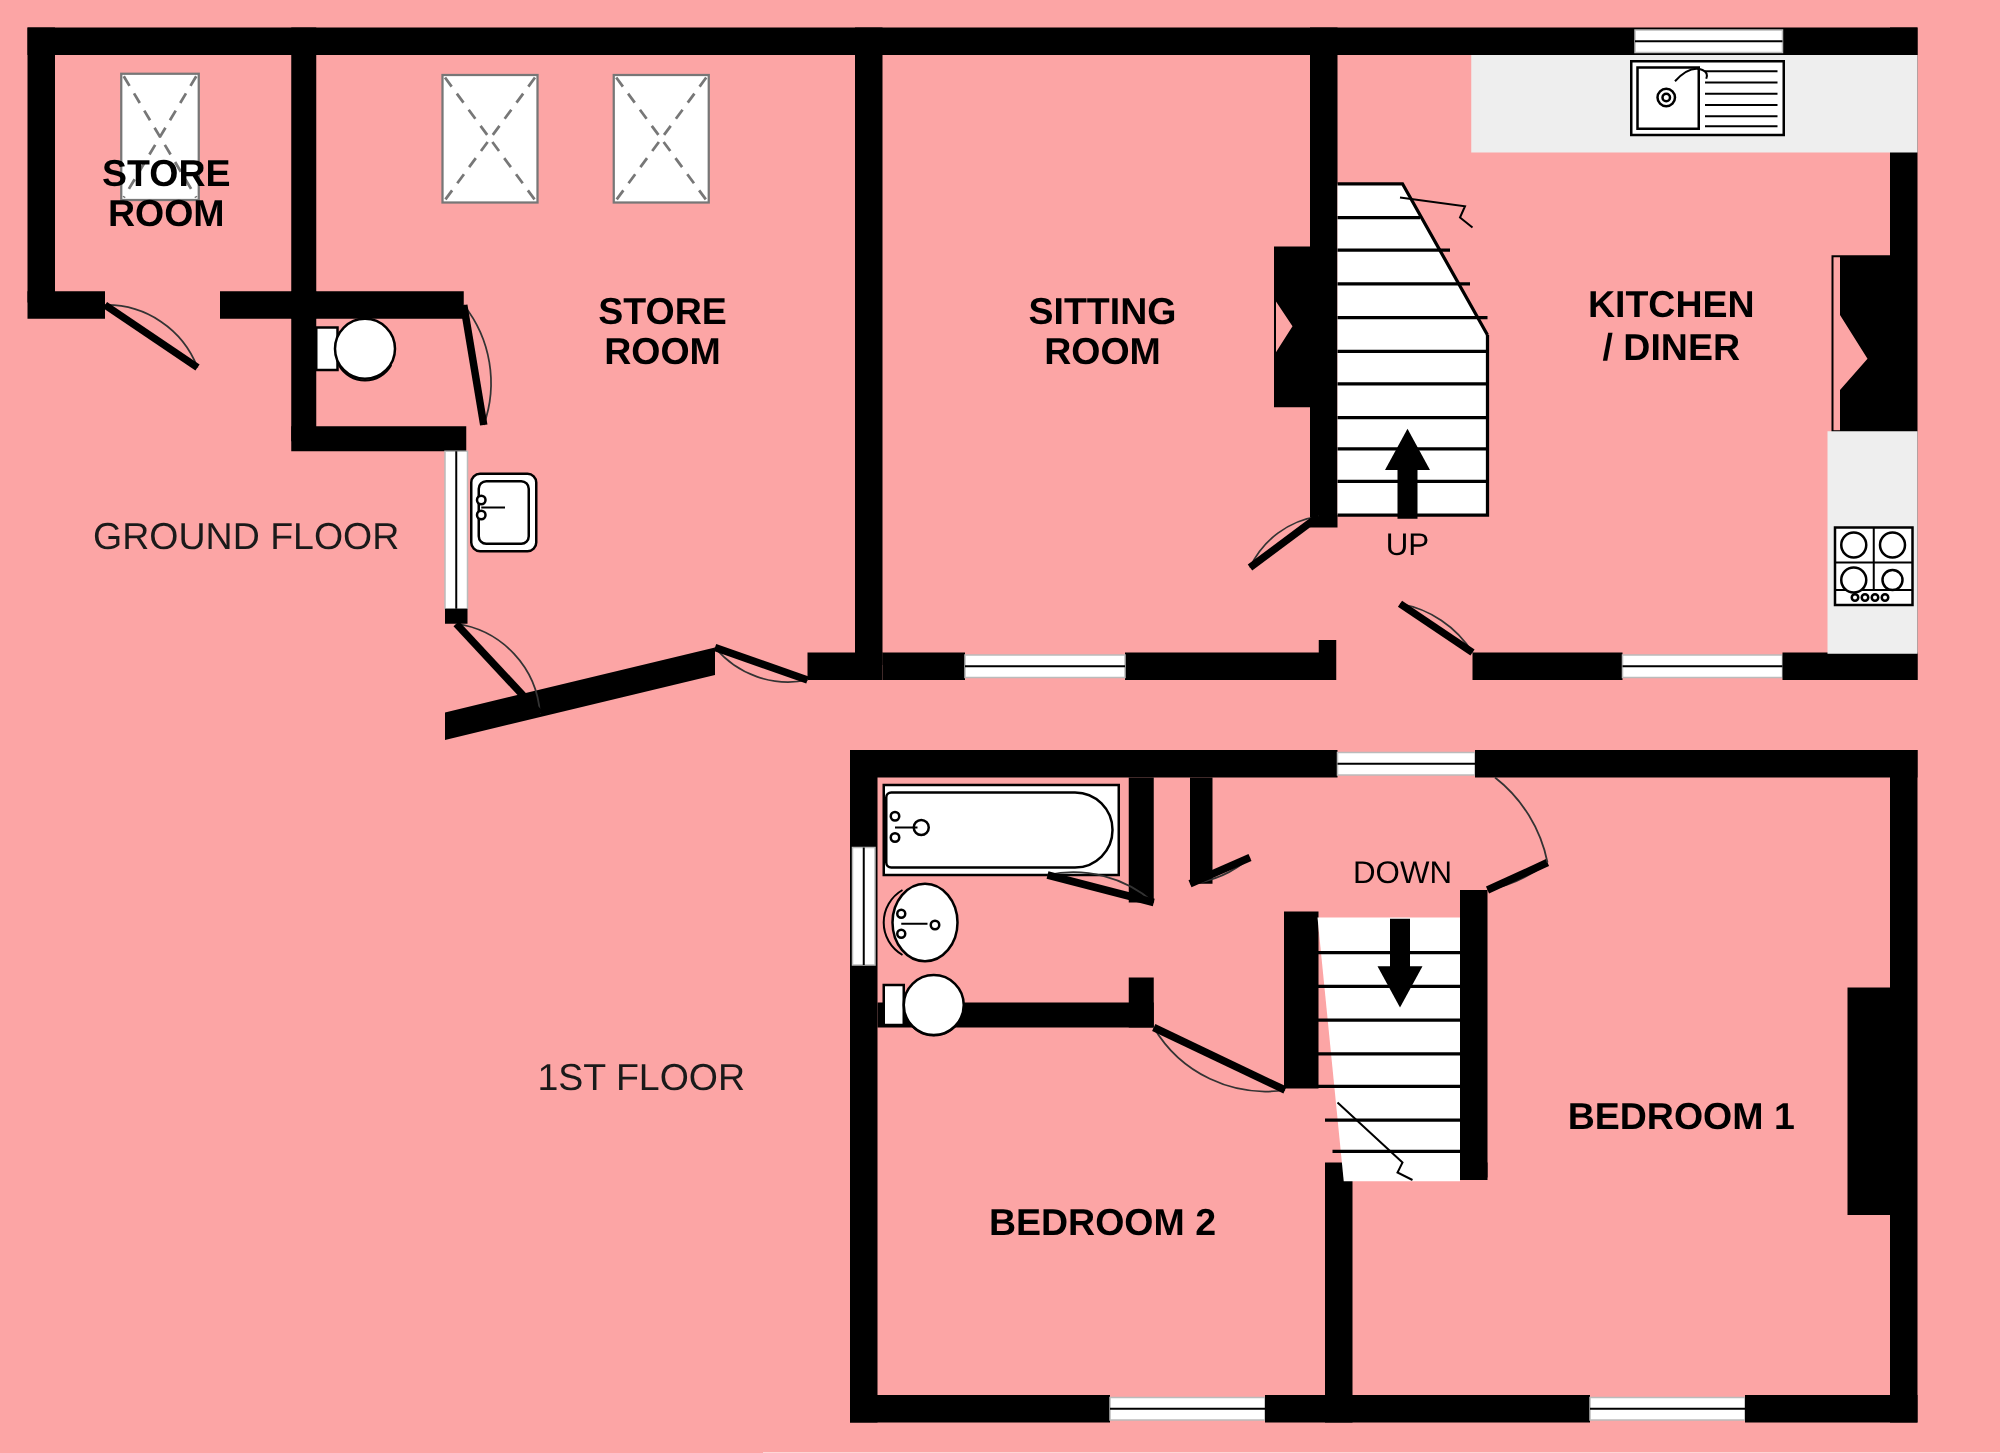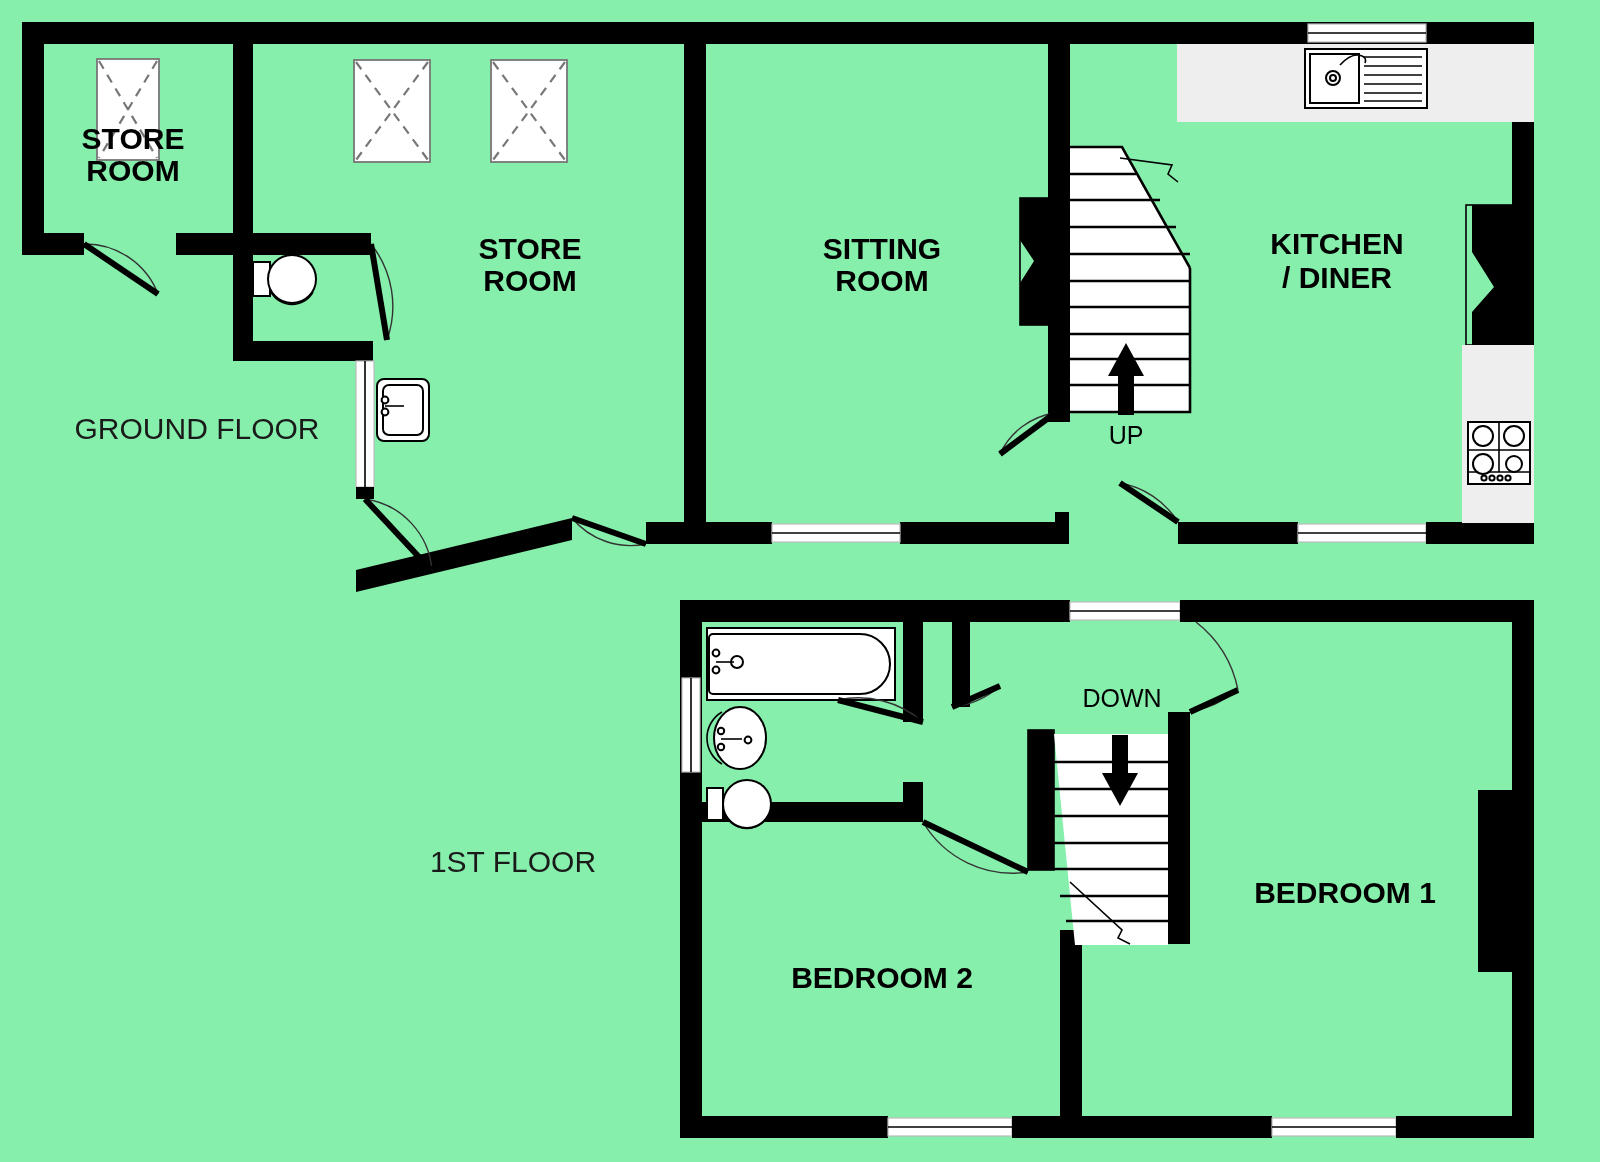--- a/index.html
+++ b/index.html
@@ -7,21 +7,21 @@
     padding: 0;
     background: #ffffff;
   }
   body {
     font-family: "Liberation Sans", sans-serif;
   }
   #plan-root {
     position: relative;
     width: 1600px;
     height: 1162px;
-    background: #86efac;
+    background: #fca5a5;
     overflow: hidden;
   }
   #plan-svg {
     display: block;
     width: 1600px;
     height: 1162px;
   }
   .room-label {
     font-family: "Liberation Sans", sans-serif;
     font-weight: bold;

